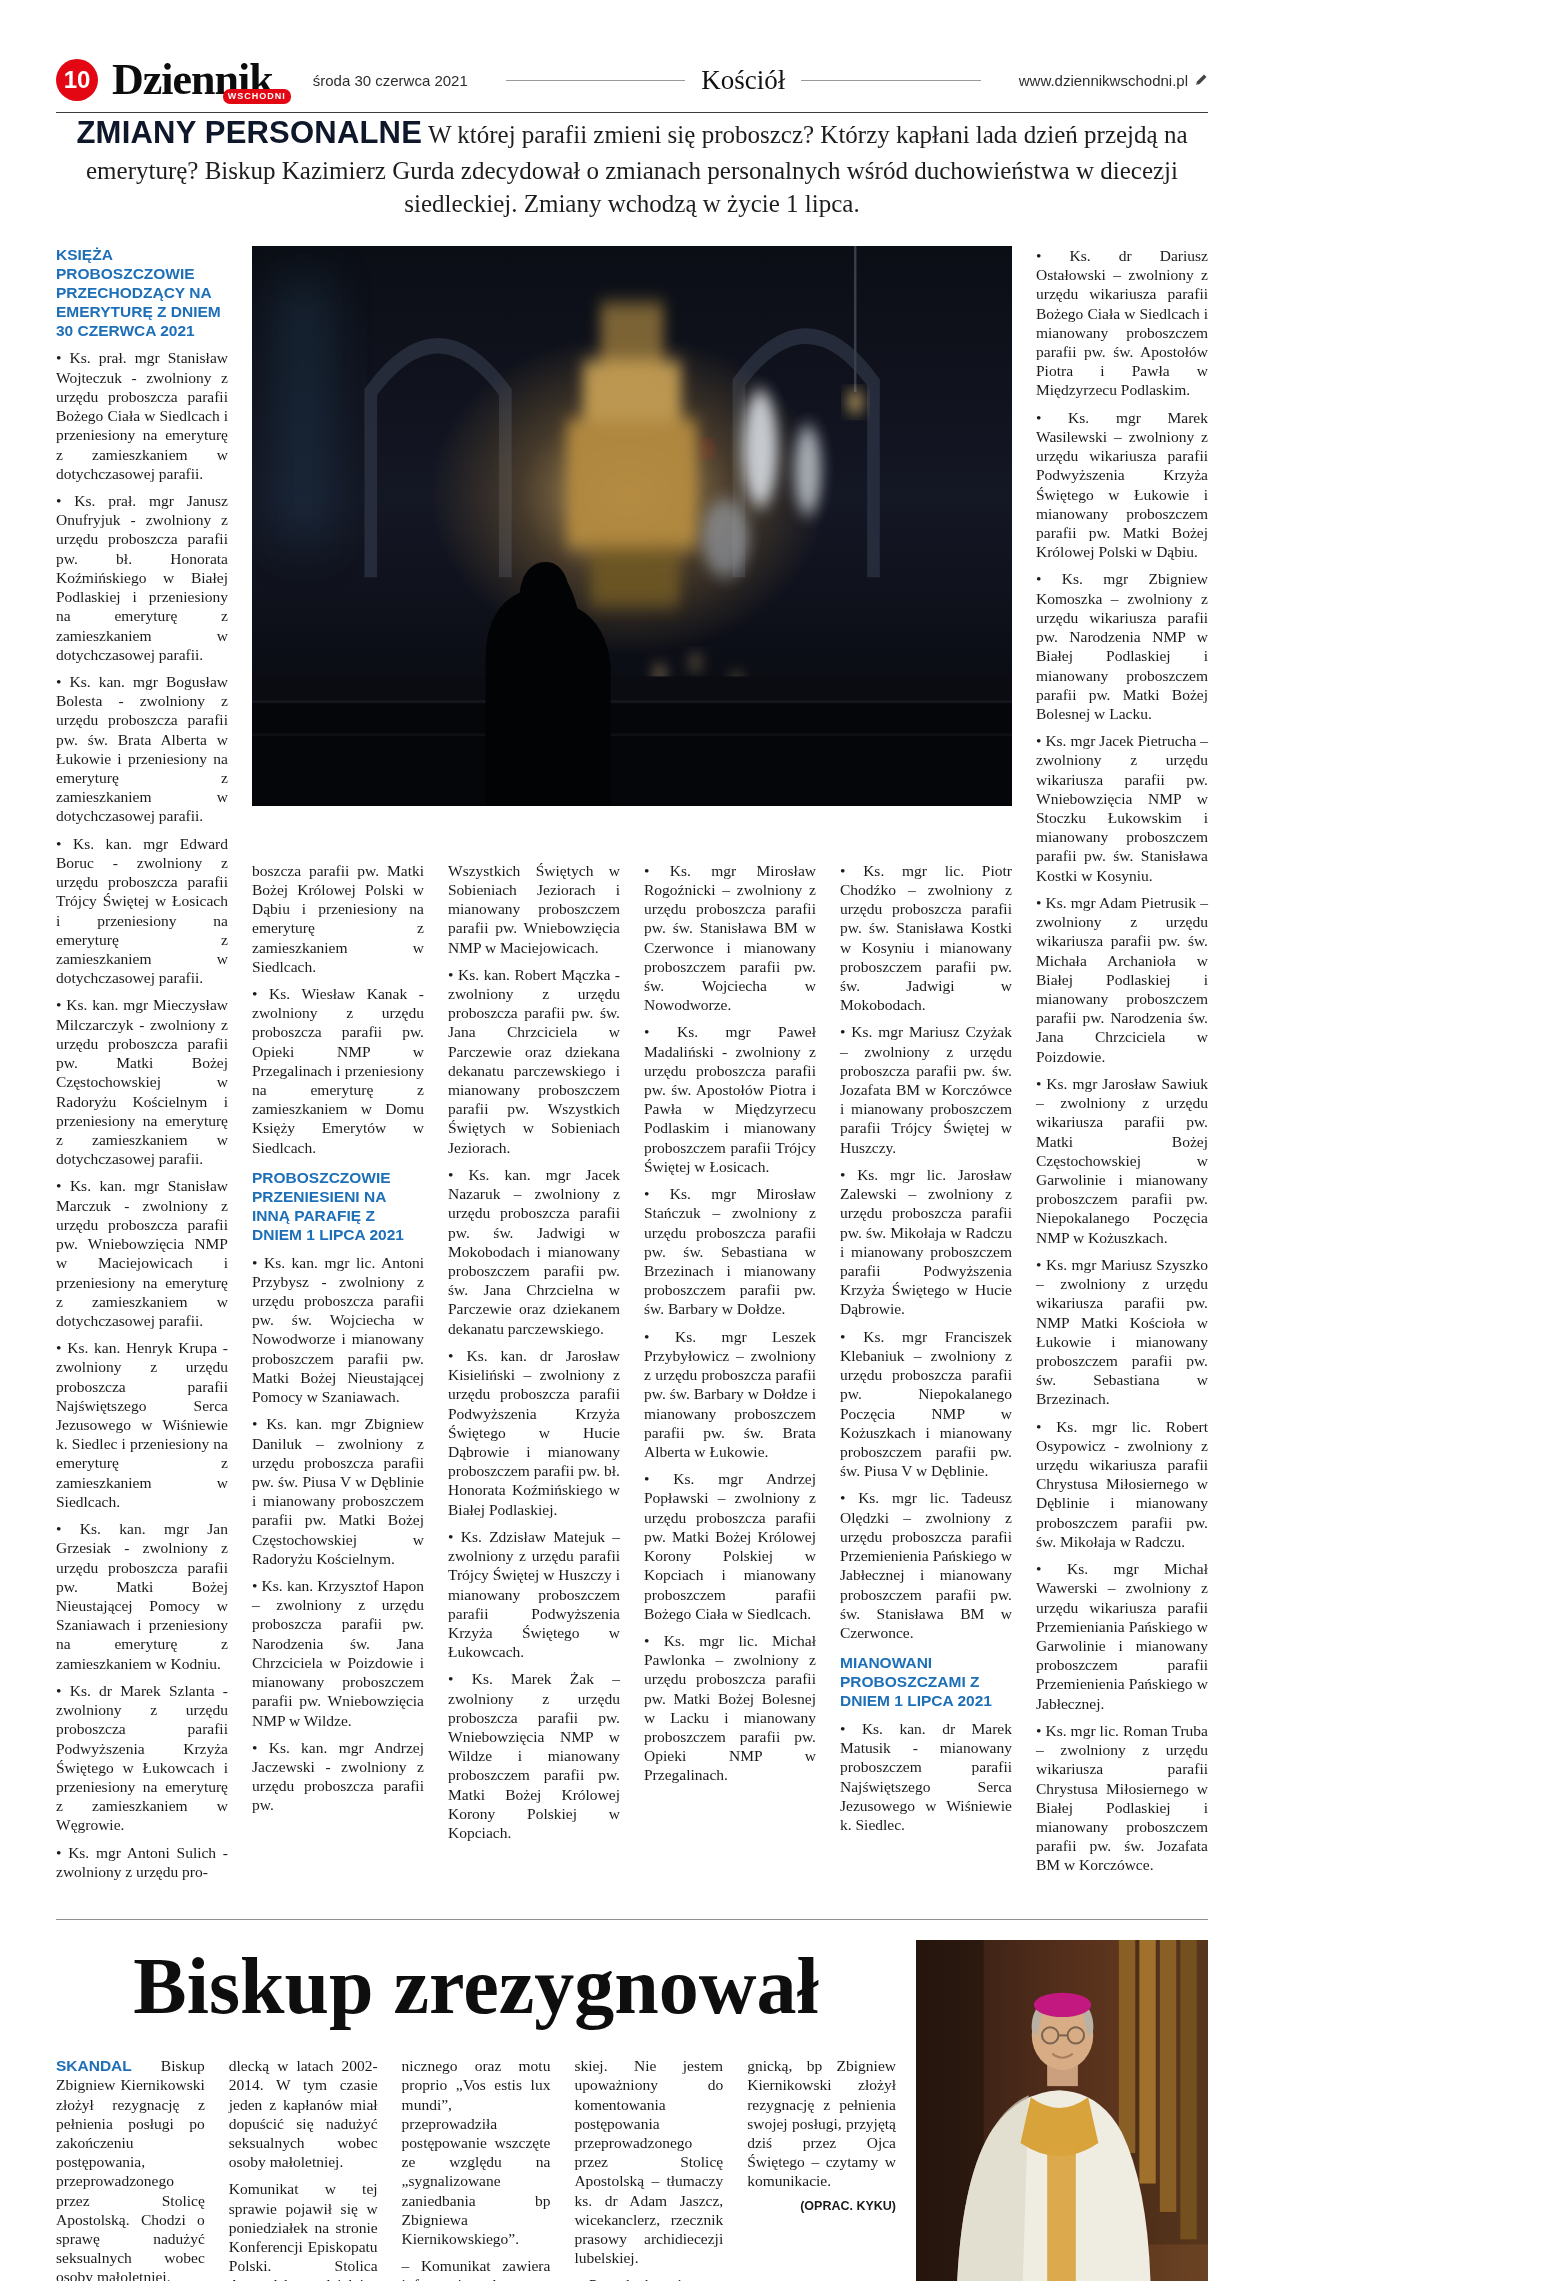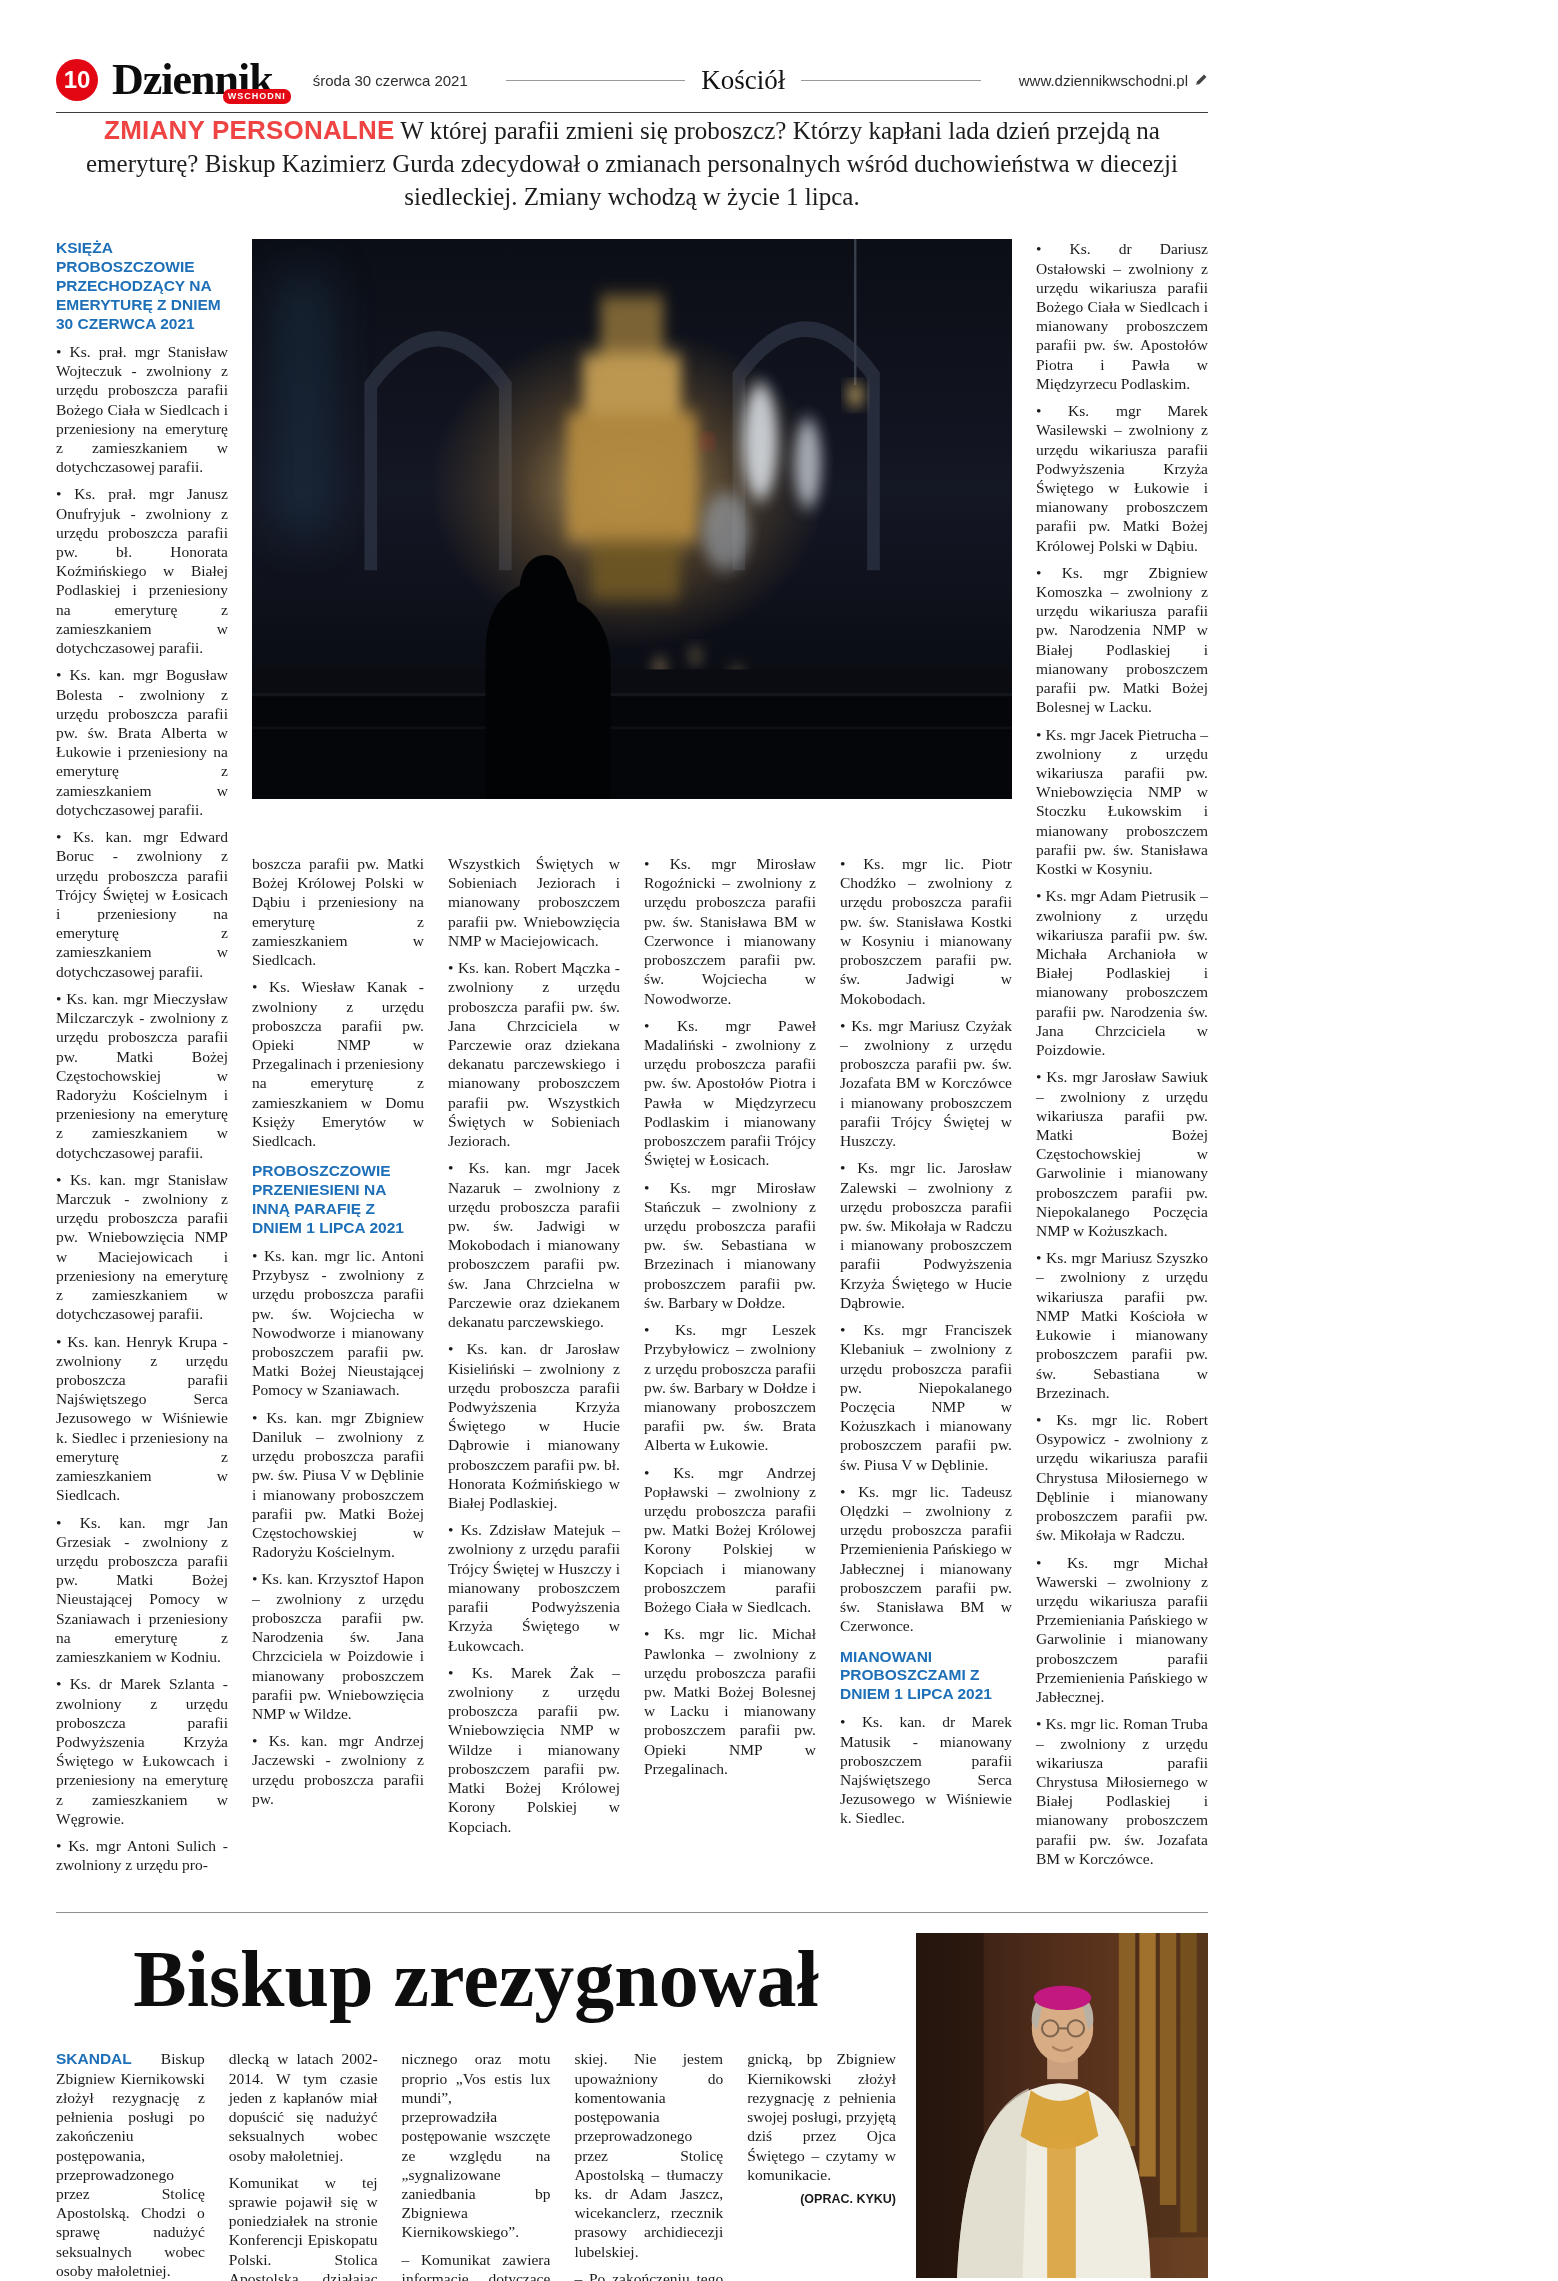--- a/index.html
+++ b/index.html
@@ -20,21 +20,21 @@
   .mh-section { flex:1; display:flex; align-items:center; gap:16px; margin:0 24px; }
   .mh-rule { flex:1; height:1px; background:#9a9a9a; }
   .section-name { font:27px "Liberation Serif", serif; color:#111; }
   .mh-right { font:15px "Liberation Sans", sans-serif; color:#2e2e2e; display:flex; align-items:center; gap:6px; white-space:nowrap; }
   .pencil-icon svg { display:block; }
 
   
   .headline { font-family:"Liberation Serif", serif; font-weight:bold; font-size:101px; line-height:1.02;
     text-align:center; color:#0e0e0e; margin:16px 0 12px; letter-spacing:-1px; }
   .lead { max-width:1330px; margin:0 auto; text-align:center; font-size:25px; line-height:1.32; color:#1d1d1d; }
-  .kicker { color:#ef4444; font-family:"Liberation Sans", sans-serif; font-weight:bold; font-size:26px; letter-spacing:.2px; }
+  .kicker { color:#0f172a; font-family:"Liberation Sans", sans-serif; font-weight:bold; font-size:31px; letter-spacing:.2px; }
 
   
   .main-grid { display:grid; grid-template-columns:repeat(6,1fr); column-gap:24px; margin-top:26px; }
   .col { min-width:0; }
   .c1 { grid-column:1; grid-row:1 / span 2; }
   .church-photo { grid-column:2 / span 4; grid-row:1; height:560px; margin:0 0 16px; }
   .church-photo svg { width:100%; height:100%; display:block; }
   .c2 { grid-column:2; grid-row:2; }
   .c3 { grid-column:3; grid-row:2; }
   .c4 { grid-column:4; grid-row:2; }

